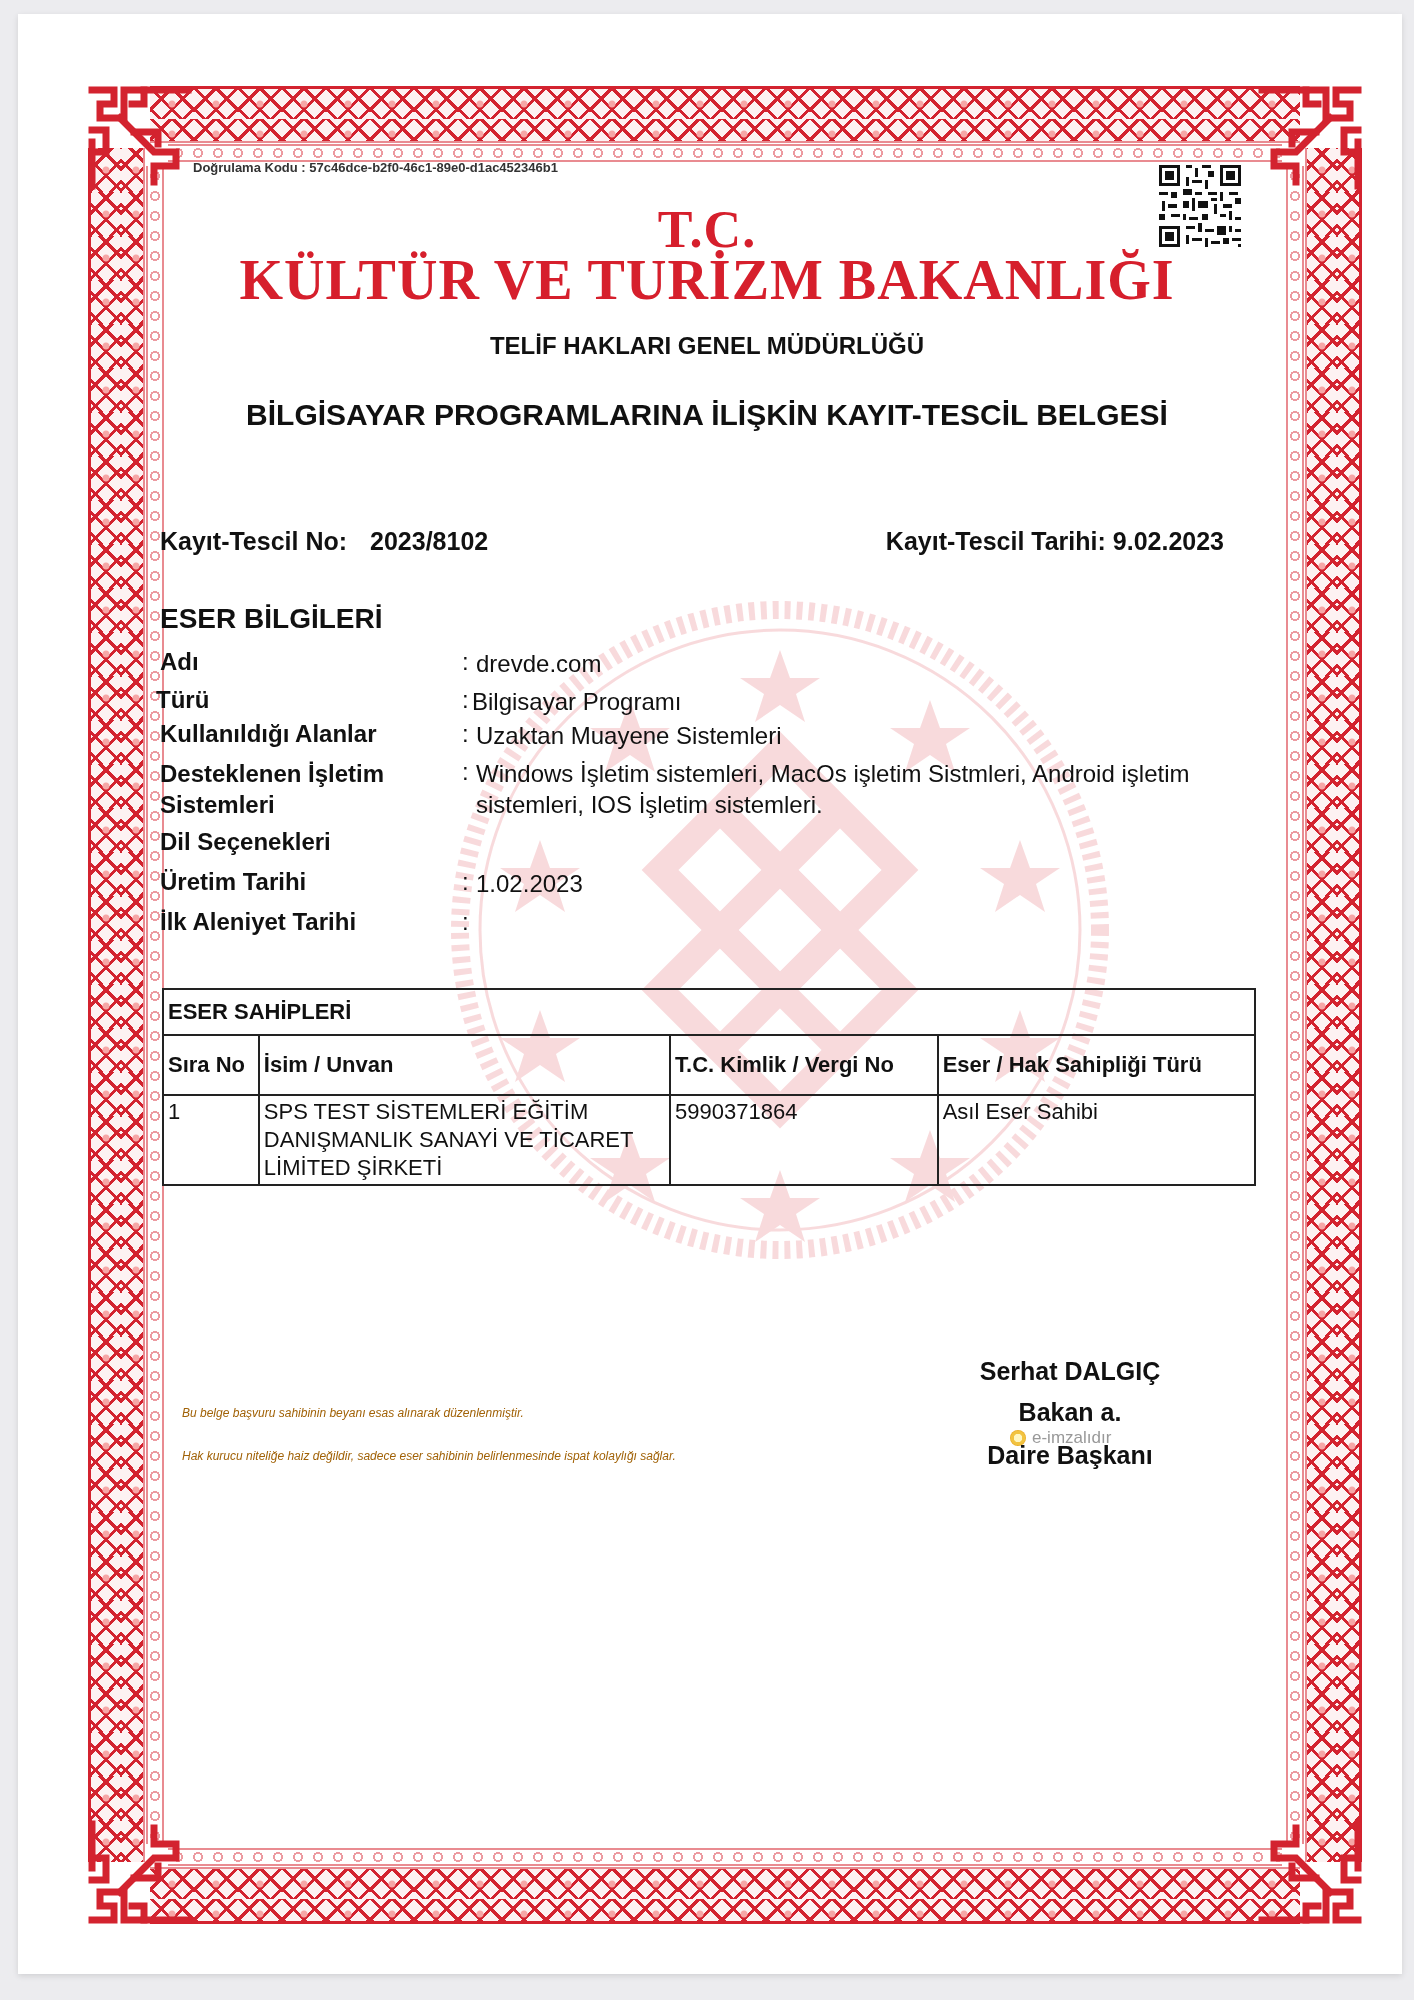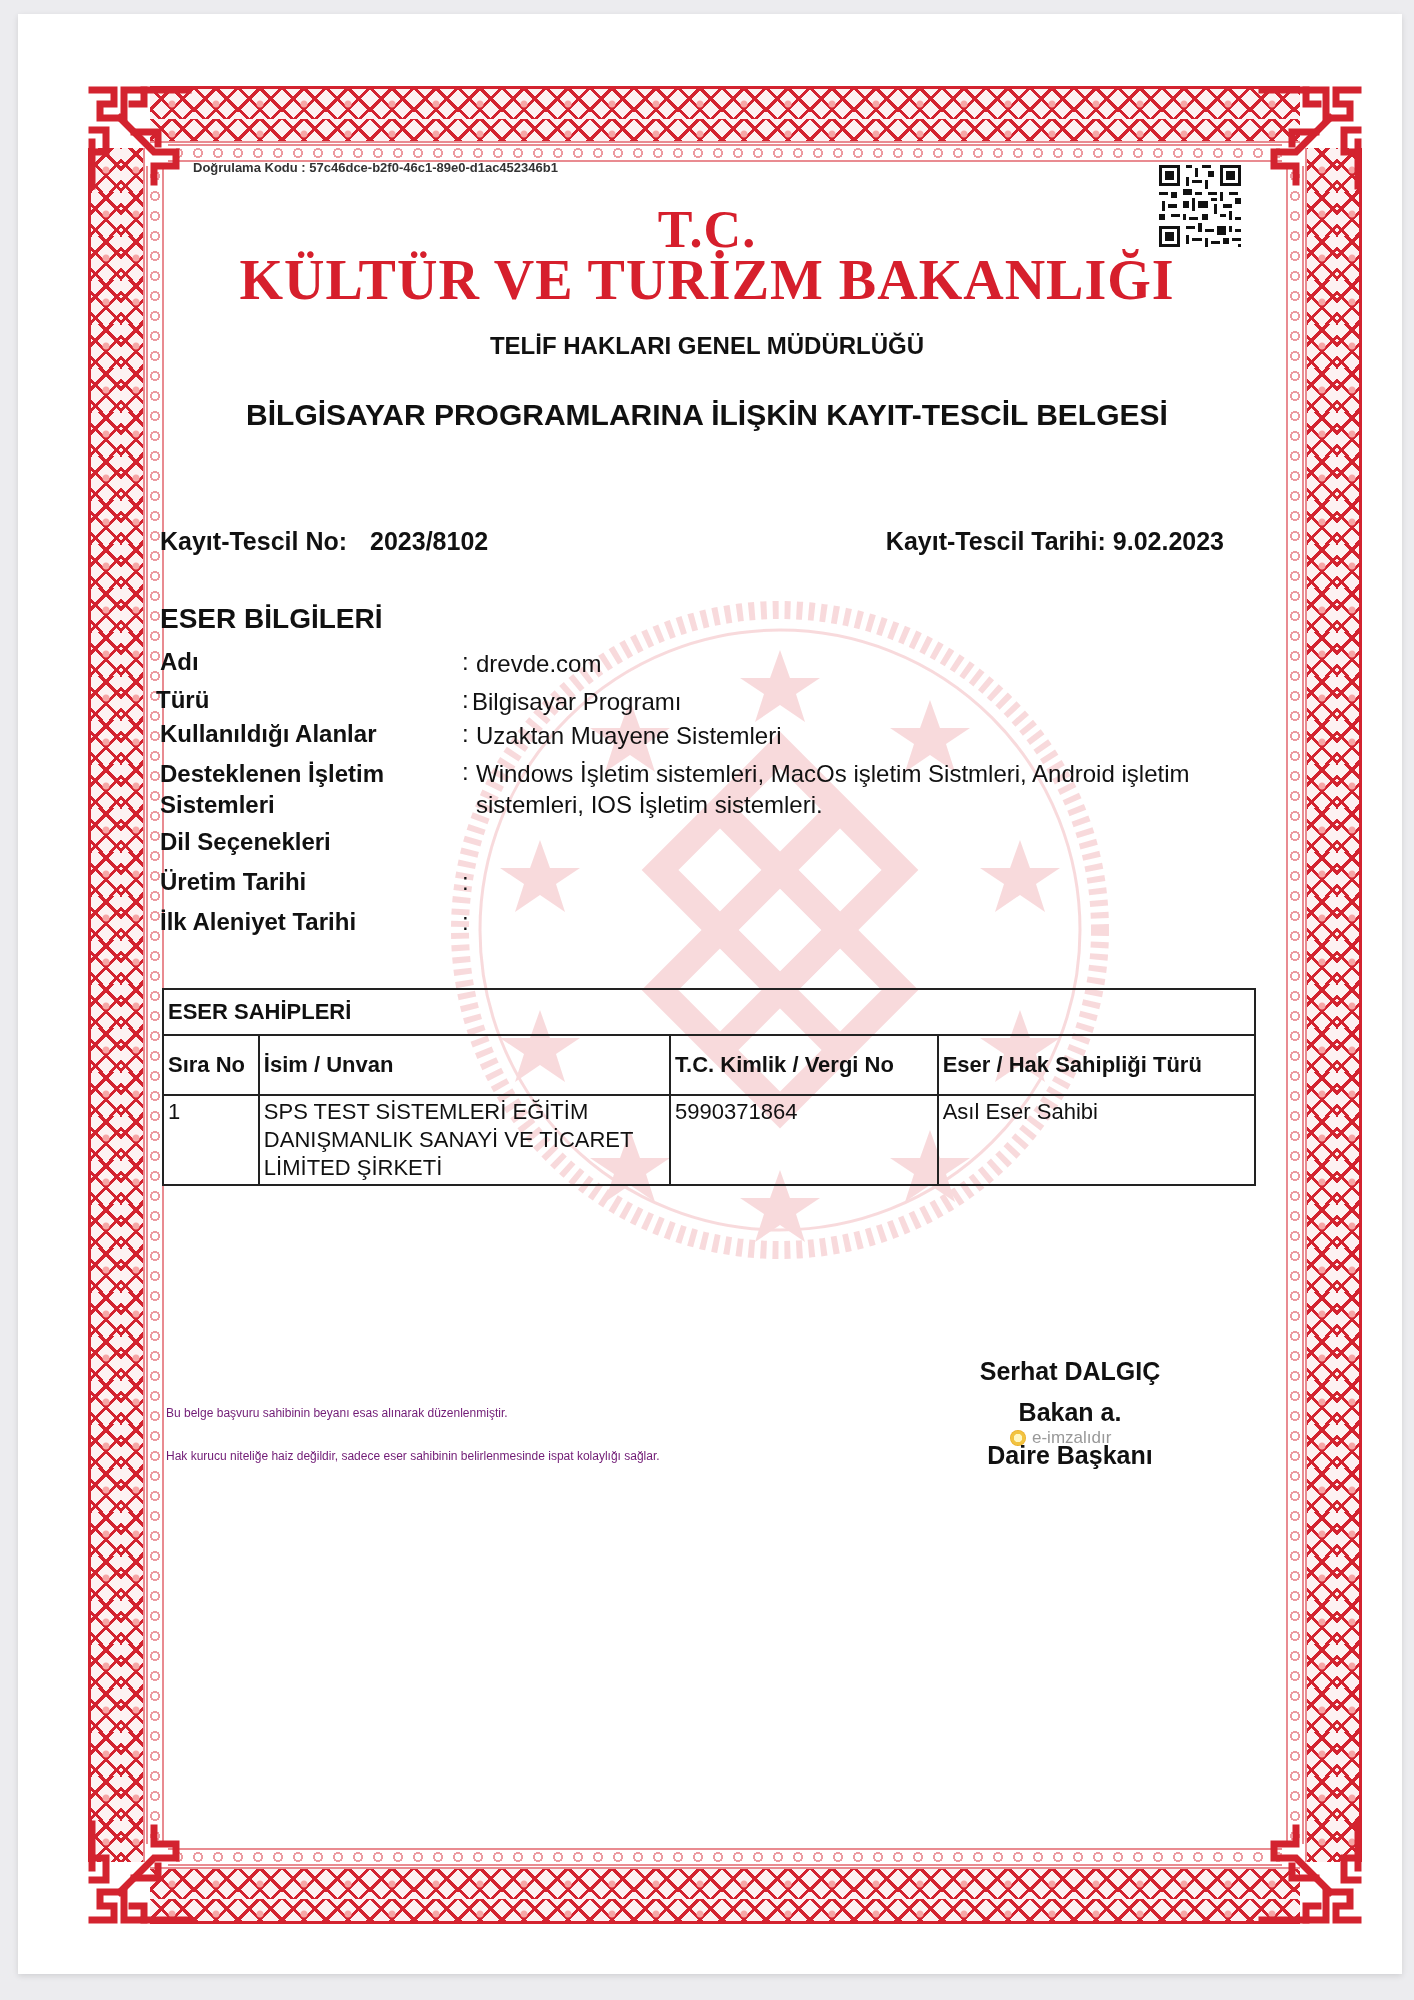--- a/index.html
+++ b/index.html
@@ -127,21 +127,21 @@
   }
   table.owners td, table.owners th {
     border: 2px solid #222; vertical-align: top; text-align: left; padding: 2px 4px;
   }
   table.owners th { font-weight: bold; }
   table.owners .cap { height: 40px; vertical-align: middle; }
   table.owners .hdr th { height: 54px; vertical-align: middle; line-height: 26px; }
   table.owners .row td { height: 82px; line-height: 28px; font-weight: normal; }
 
   .note {
-    position: absolute; left: 166px; font-size: 12px; color: #701a75;
+    position: absolute; left: 182px; font-size: 12px; font-style: italic; color: #a16207;
   }
   .sign {
     position: absolute; left: 940px; width: 260px; text-align: center;
     font-size: 25px; font-weight: bold;
   }
   .esig {
     position: absolute; left: 1010px; top: 1428px; font-size: 17px; color: #999;
     display: flex; align-items: center; gap: 6px;
   }
   .esig .dot {
@@ -334,20 +334,21 @@
   <span class="colon">:</span>
   <span class="val">Windows İşletim sistemleri, MacOs  işletim  Sistmleri, Android işletim  sistemleri, IOS  İşletim sistemleri.</span>
 </div>
 <div class="info-row" style="top:828px">
   <span class="lbl">Dil Seçenekleri</span>
   <span class="colon"></span>
 </div>
 <div class="info-row" style="top:868px">
   <span class="lbl">Üretim Tarihi</span>
   <span class="colon">:</span>
+  <span class="val">1.02.2023</span>
 </div>
 <div class="info-row" style="top:908px">
   <span class="lbl">İlk Aleniyet Tarihi</span>
   <span class="colon">:</span>
   <span class="val"></span>
 </div>
 
 <table class="owners">
   <colgroup>
     <col style="width:96px">

